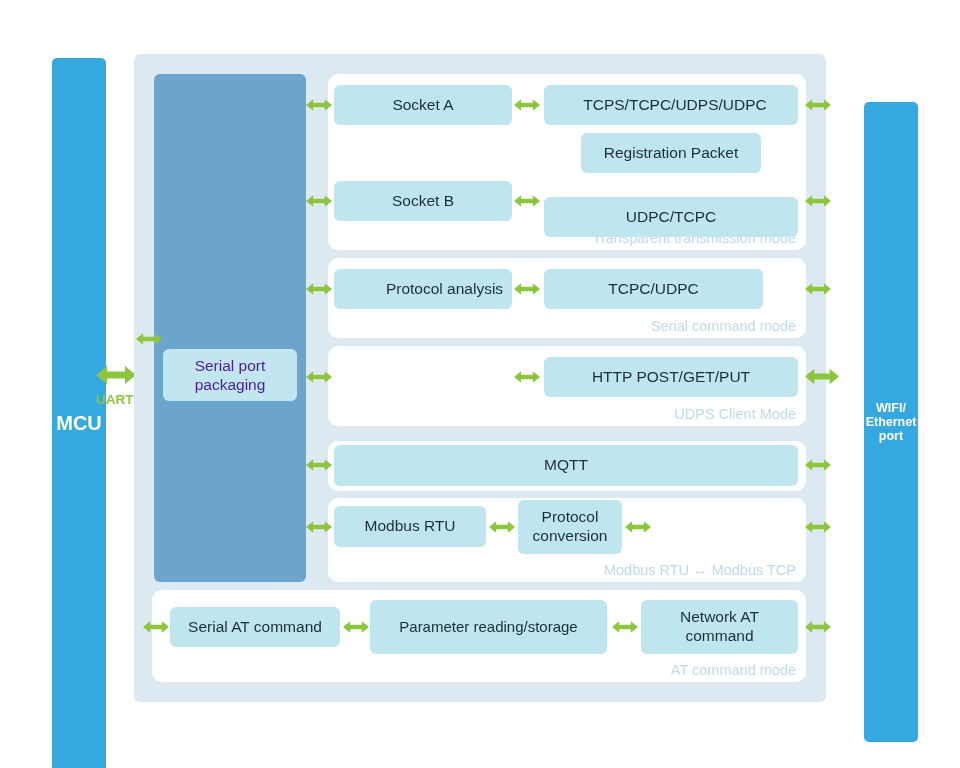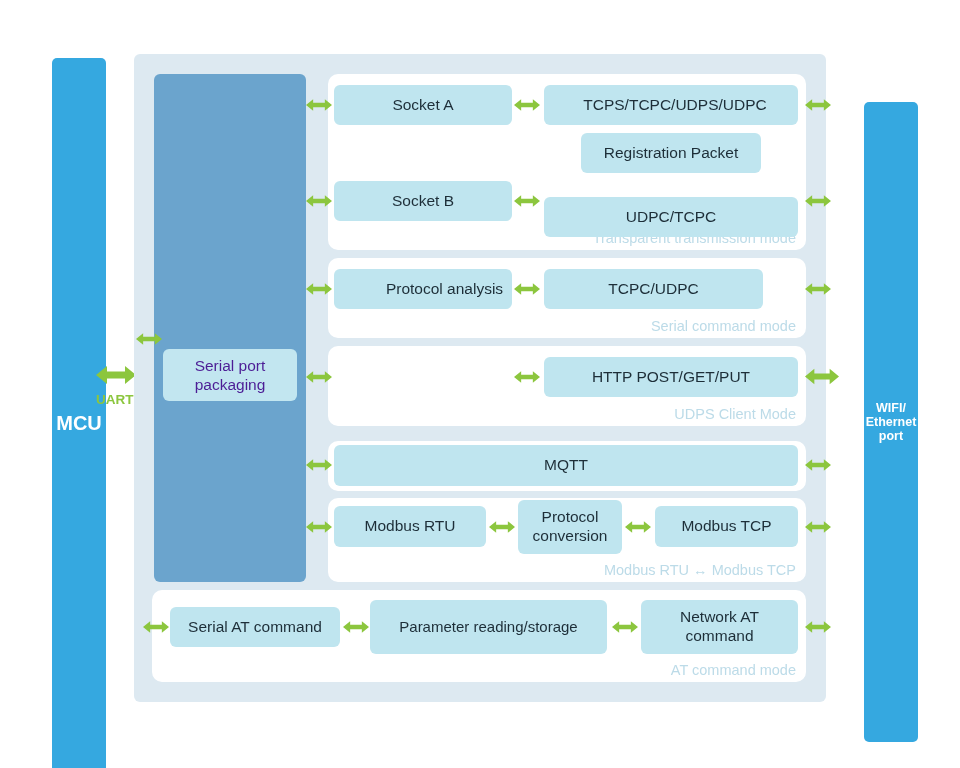--- a/index.html
+++ b/index.html
@@ -200,21 +200,20 @@
   <div class="panel" style="left:328px;top:498px;width:478px;height:84px;">
     <span class="mode-label">Modbus RTU ↔ Modbus TCP</span>
   </div>
   <div class="blk" style="left:334px;top:506px;width:152px;height:41px;">Modbus RTU</div>
   <div class="blk" style="left:518px;top:500px;width:104px;height:54px;">
     <span>
       <span>Protocol</span><br>
       <span>conversion</span>
     </span>
   </div>
-  <div class="blk" style="left:655px;top:506px;width:143px;height:41px;">Modbus TCP</div>
   <div class="arrow" style="left:306px;top:519px;">
     <svg width="26" height="16" viewBox="0 0 40 22">
         <path d="M0 11 L11 2 L11 7.5 L29 7.5 L29 2 L40 11 L29 20 L29 14.5 L11 14.5 L11 20 Z" fill="#8cc63e"></path>
       </svg>
   </div>
   <div class="arrow" style="left:489px;top:519px;">
     <svg width="26" height="16" viewBox="0 0 40 22">
         <path d="M0 11 L11 2 L11 7.5 L29 7.5 L29 2 L40 11 L29 20 L29 14.5 L11 14.5 L11 20 Z" fill="#8cc63e"></path>
       </svg>
   </div>

